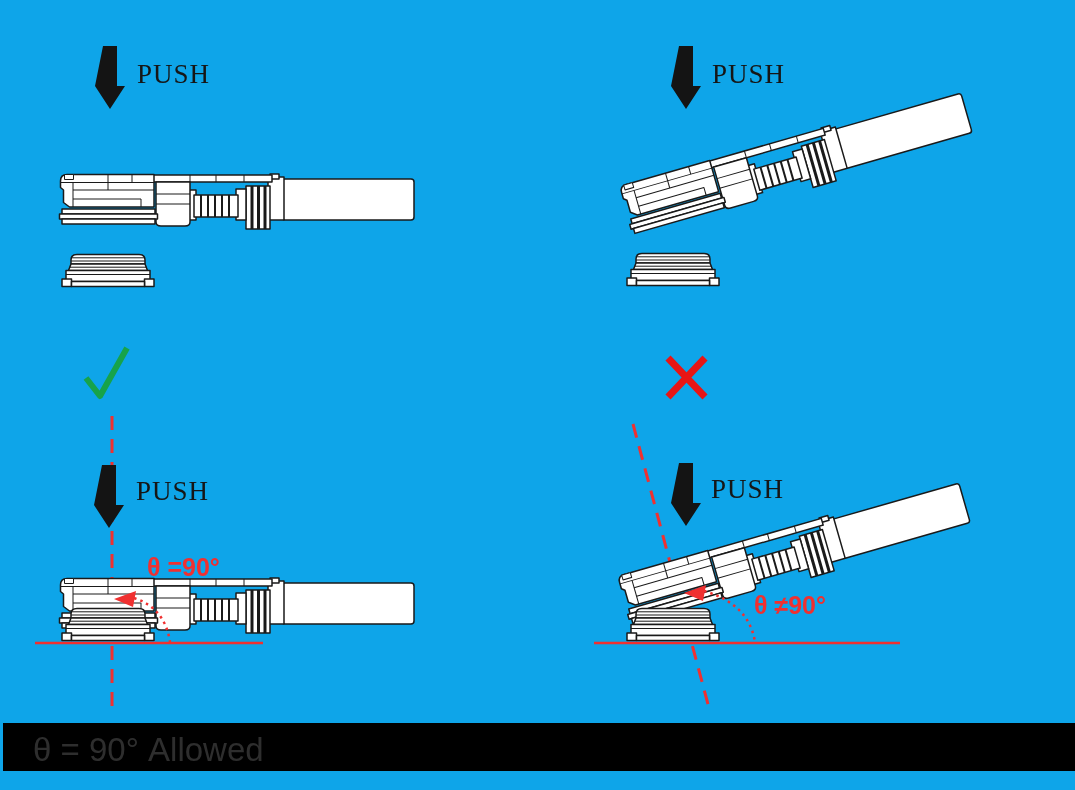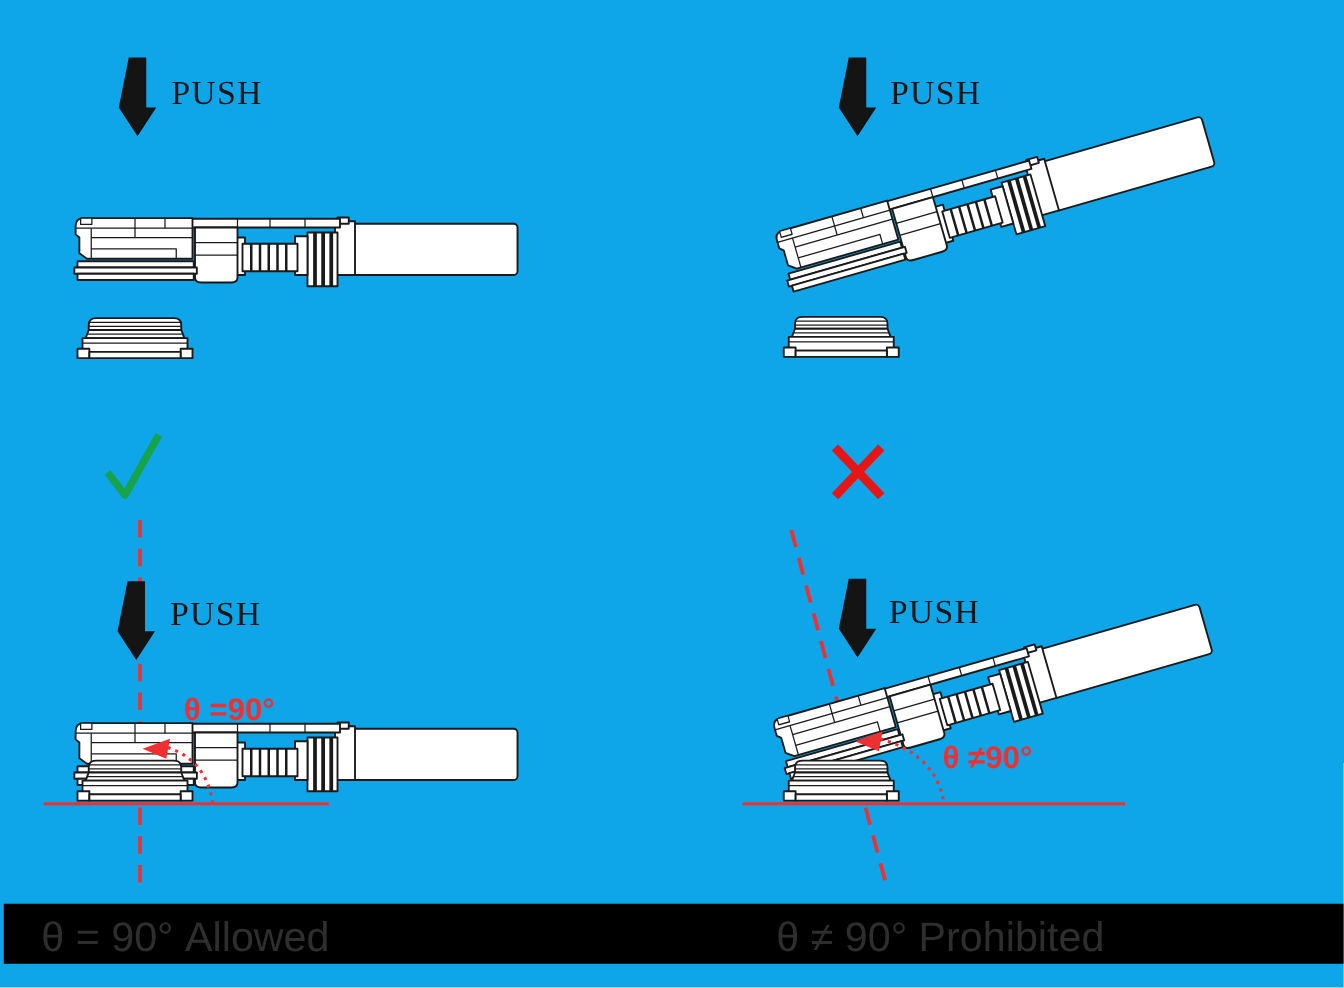--- a/index.html
+++ b/index.html
@@ -140,16 +140,15 @@
       <text class="push-text" x="711" y="498">PUSH</text>
       <text class="angle-text" x="754" y="614">θ ≠90°</text>
       <line x1="594" y1="643" x2="900" y2="643" stroke="#f03030" stroke-width="2.5"></line>
       <path d="M 704,591 Q 749,604 755,642" fill="none" stroke="#f03030" stroke-width="2.5" stroke-dasharray="2.5 4"></path>
       <polygon points="684,593 706,585 703,601" fill="#f03030"></polygon>
     </g>
   </svg>
 
   <div class="footer">
     <span class="footer-label allowed">θ = 90° Allowed</span>
-    <span class="footer-label prohibited">θ ≠ 90° Prohibited</span>
   </div>
 
 </div>
 
 </body></html>

